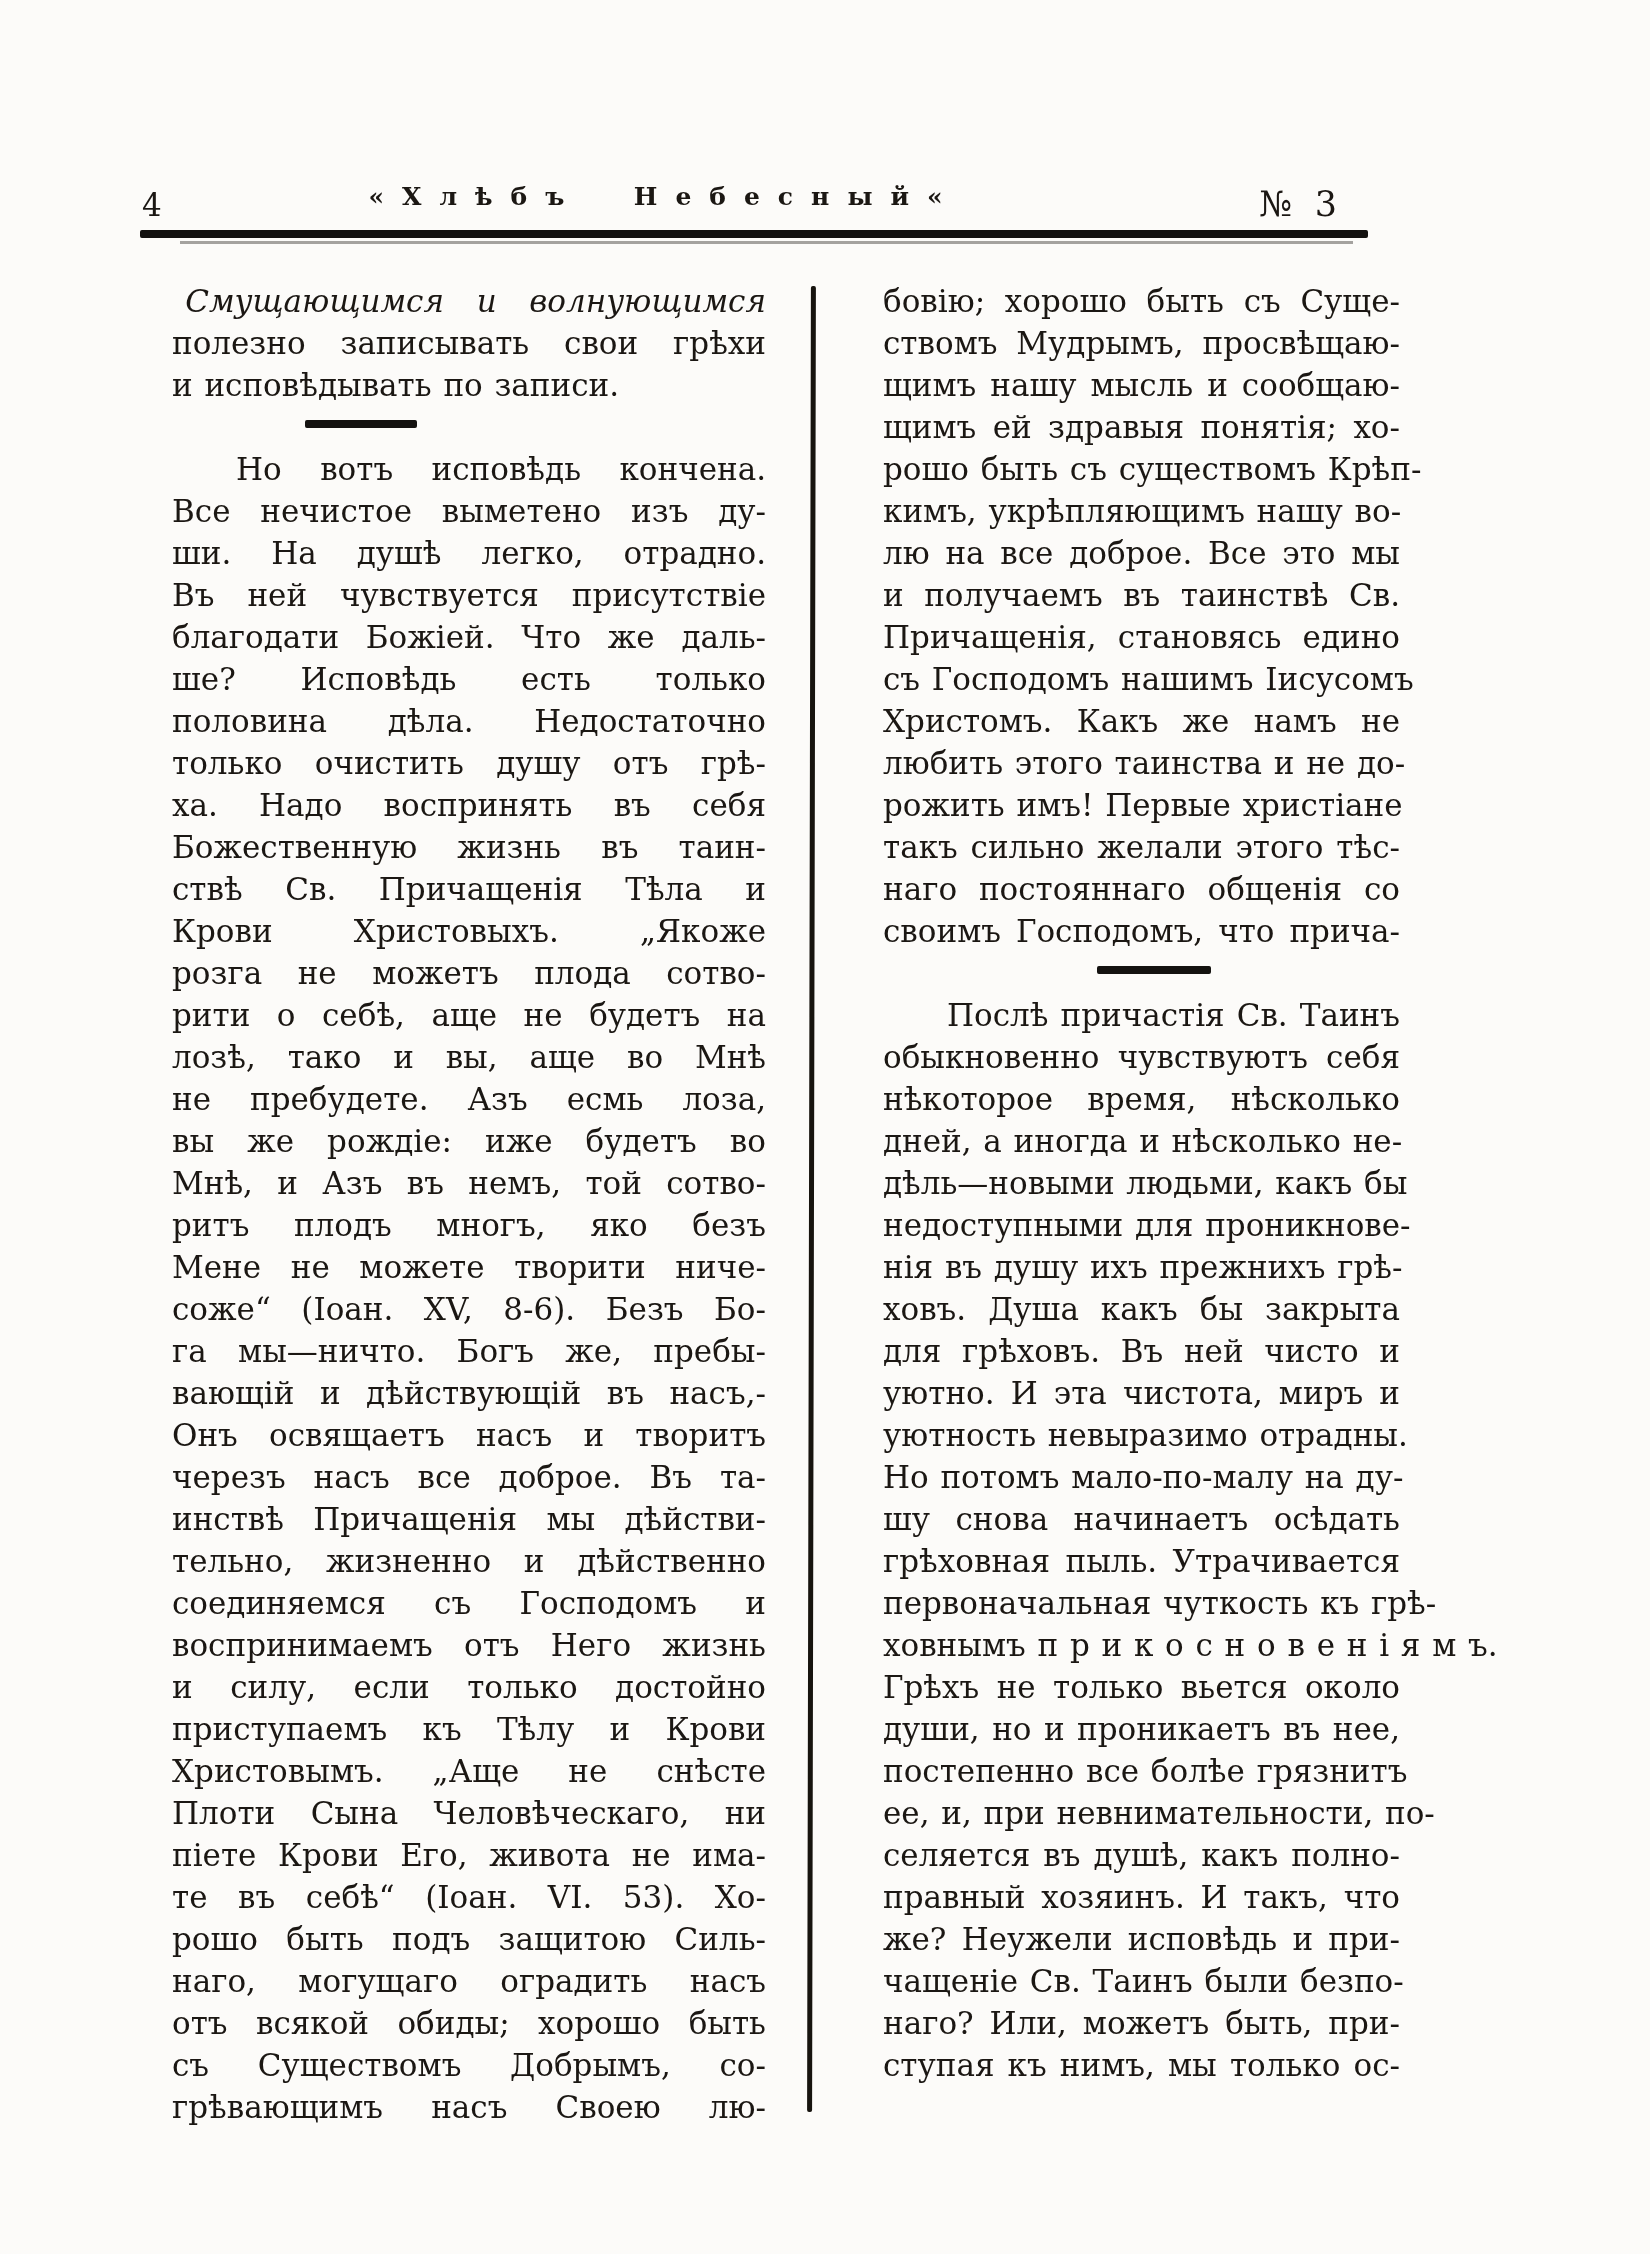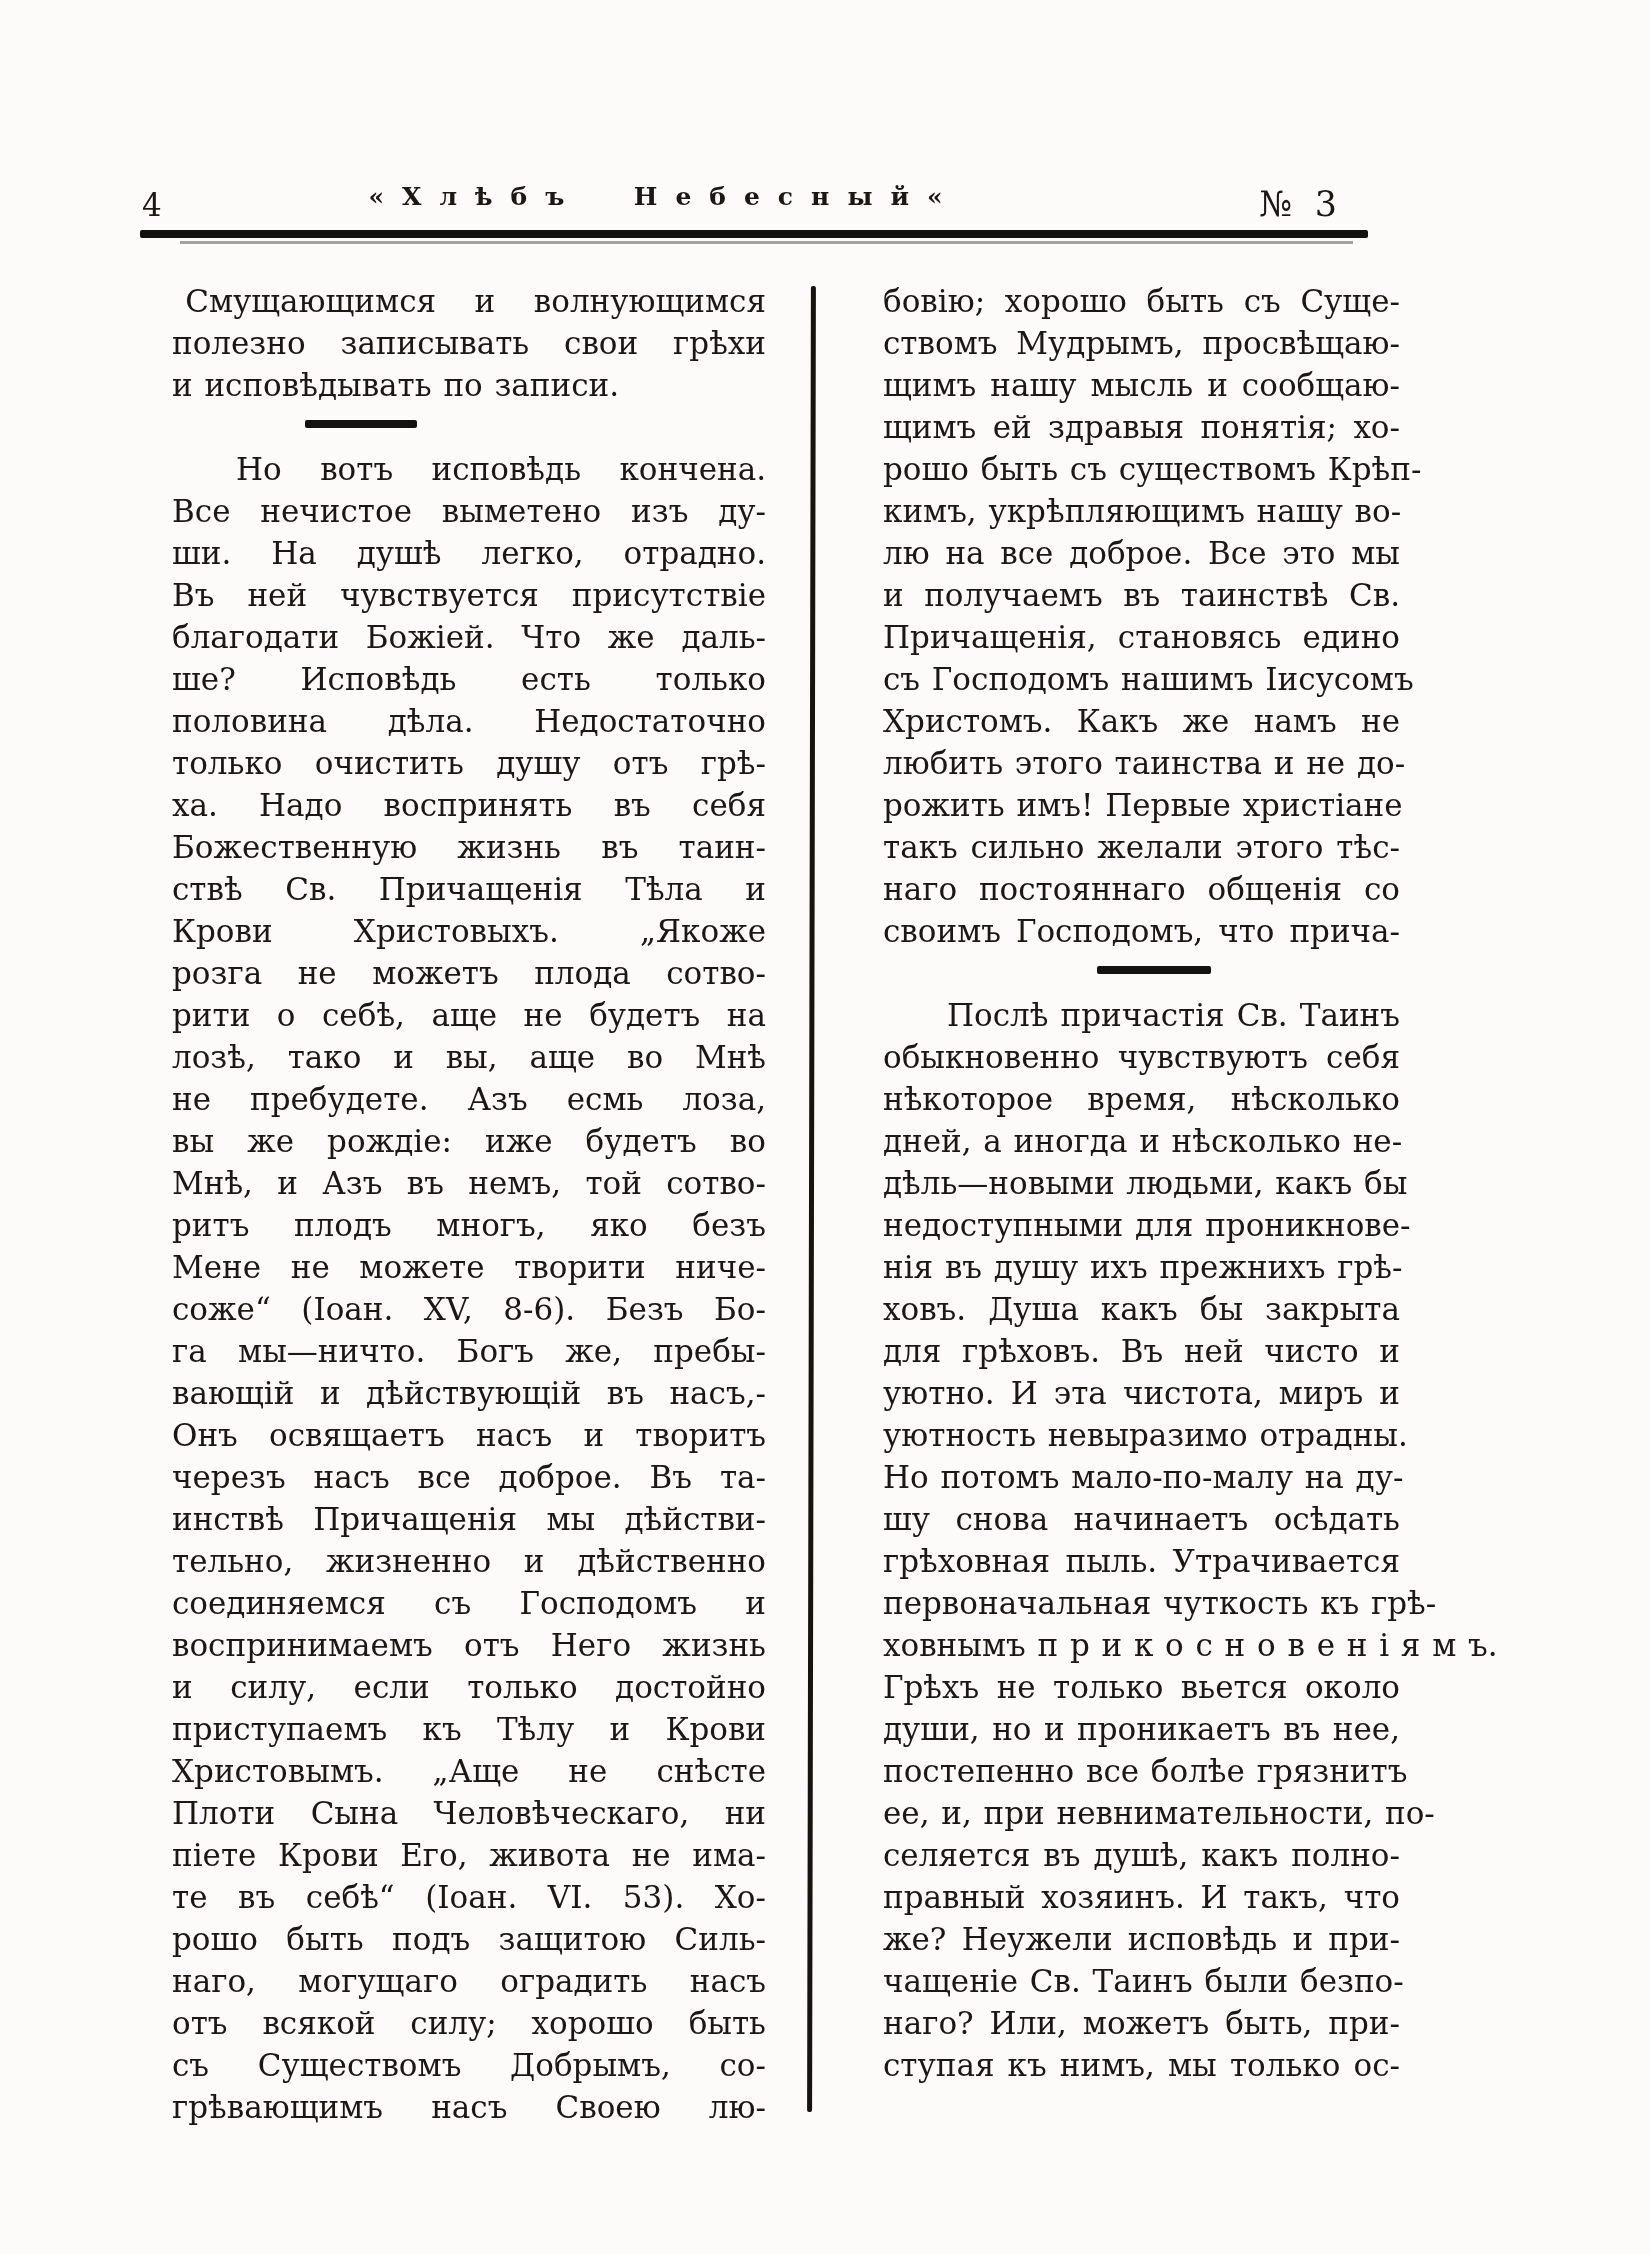--- a/index.html
+++ b/index.html
@@ -20,21 +20,21 @@
   .column{position:absolute;top:280px;}
   .col-left{left:172px;width:594px;}
   .col-right{left:849px;width:517px;margin-left:34px;}
   .line{
     font-size:31px;line-height:42px;height:42px;
     text-align:justify;text-align-last:justify;text-justify:inter-word;
     word-spacing:1.9px;white-space:nowrap;
   }
   .line.noj{text-align-last:left;}
   .line.indent{text-indent:64px;}
-  .line.indent-sm{text-indent:13.2px;}
+  .line.indent-sm{text-indent:13.2px;font-style:italic;}
   .psep{height:42px;position:relative;}
   .psep .bar{position:absolute;top:14px;height:7.6px;background:#141210;border-radius:1.9px;}
   .col-left .psep .bar{left:133px;width:112px;}
   .col-right .psep .bar{left:214px;width:114px;}
   .divider{
     position:absolute;left:809px;top:286px;width:4.7px;height:1826px;
     background:#17140f;transform:rotate(.12deg);border-radius:1.9px;
   }
 </style>
 </head>
@@ -84,21 +84,21 @@
       <div class="line">соединяемся съ Господомъ и</div>
       <div class="line">воспринимаемъ отъ Него жизнь</div>
       <div class="line">и силу, если только достойно</div>
       <div class="line">приступаемъ къ Тѣлу и Крови</div>
       <div class="line">Христовымъ. „Аще не снѣсте</div>
       <div class="line">Плоти Сына Человѣческаго, ни</div>
       <div class="line">піете Крови Его, живота не има-</div>
       <div class="line">те въ себѣ“ (Іоан. VI. 53). Хо-</div>
       <div class="line">рошо быть подъ защитою Силь-</div>
       <div class="line">наго, могущаго оградить насъ</div>
-      <div class="line">отъ всякой силу; хорошо быть</div>
+      <div class="line">отъ всякой обиды; хорошо быть</div>
       <div class="line">съ Существомъ Добрымъ, со-</div>
       <div class="line">грѣвающимъ насъ Своею лю-</div>
     </div>
   <div class="divider"></div>
   <div class="column col-right" id="col-right">
       <div class="line">бовію; хорошо быть съ Суще-</div>
       <div class="line">ствомъ Мудрымъ, просвѣщаю-</div>
       <div class="line">щимъ нашу мысль и сообщаю-</div>
       <div class="line">щимъ ей здравыя понятія; хо-</div>
       <div class="line">рошо быть съ существомъ Крѣп-</div>

